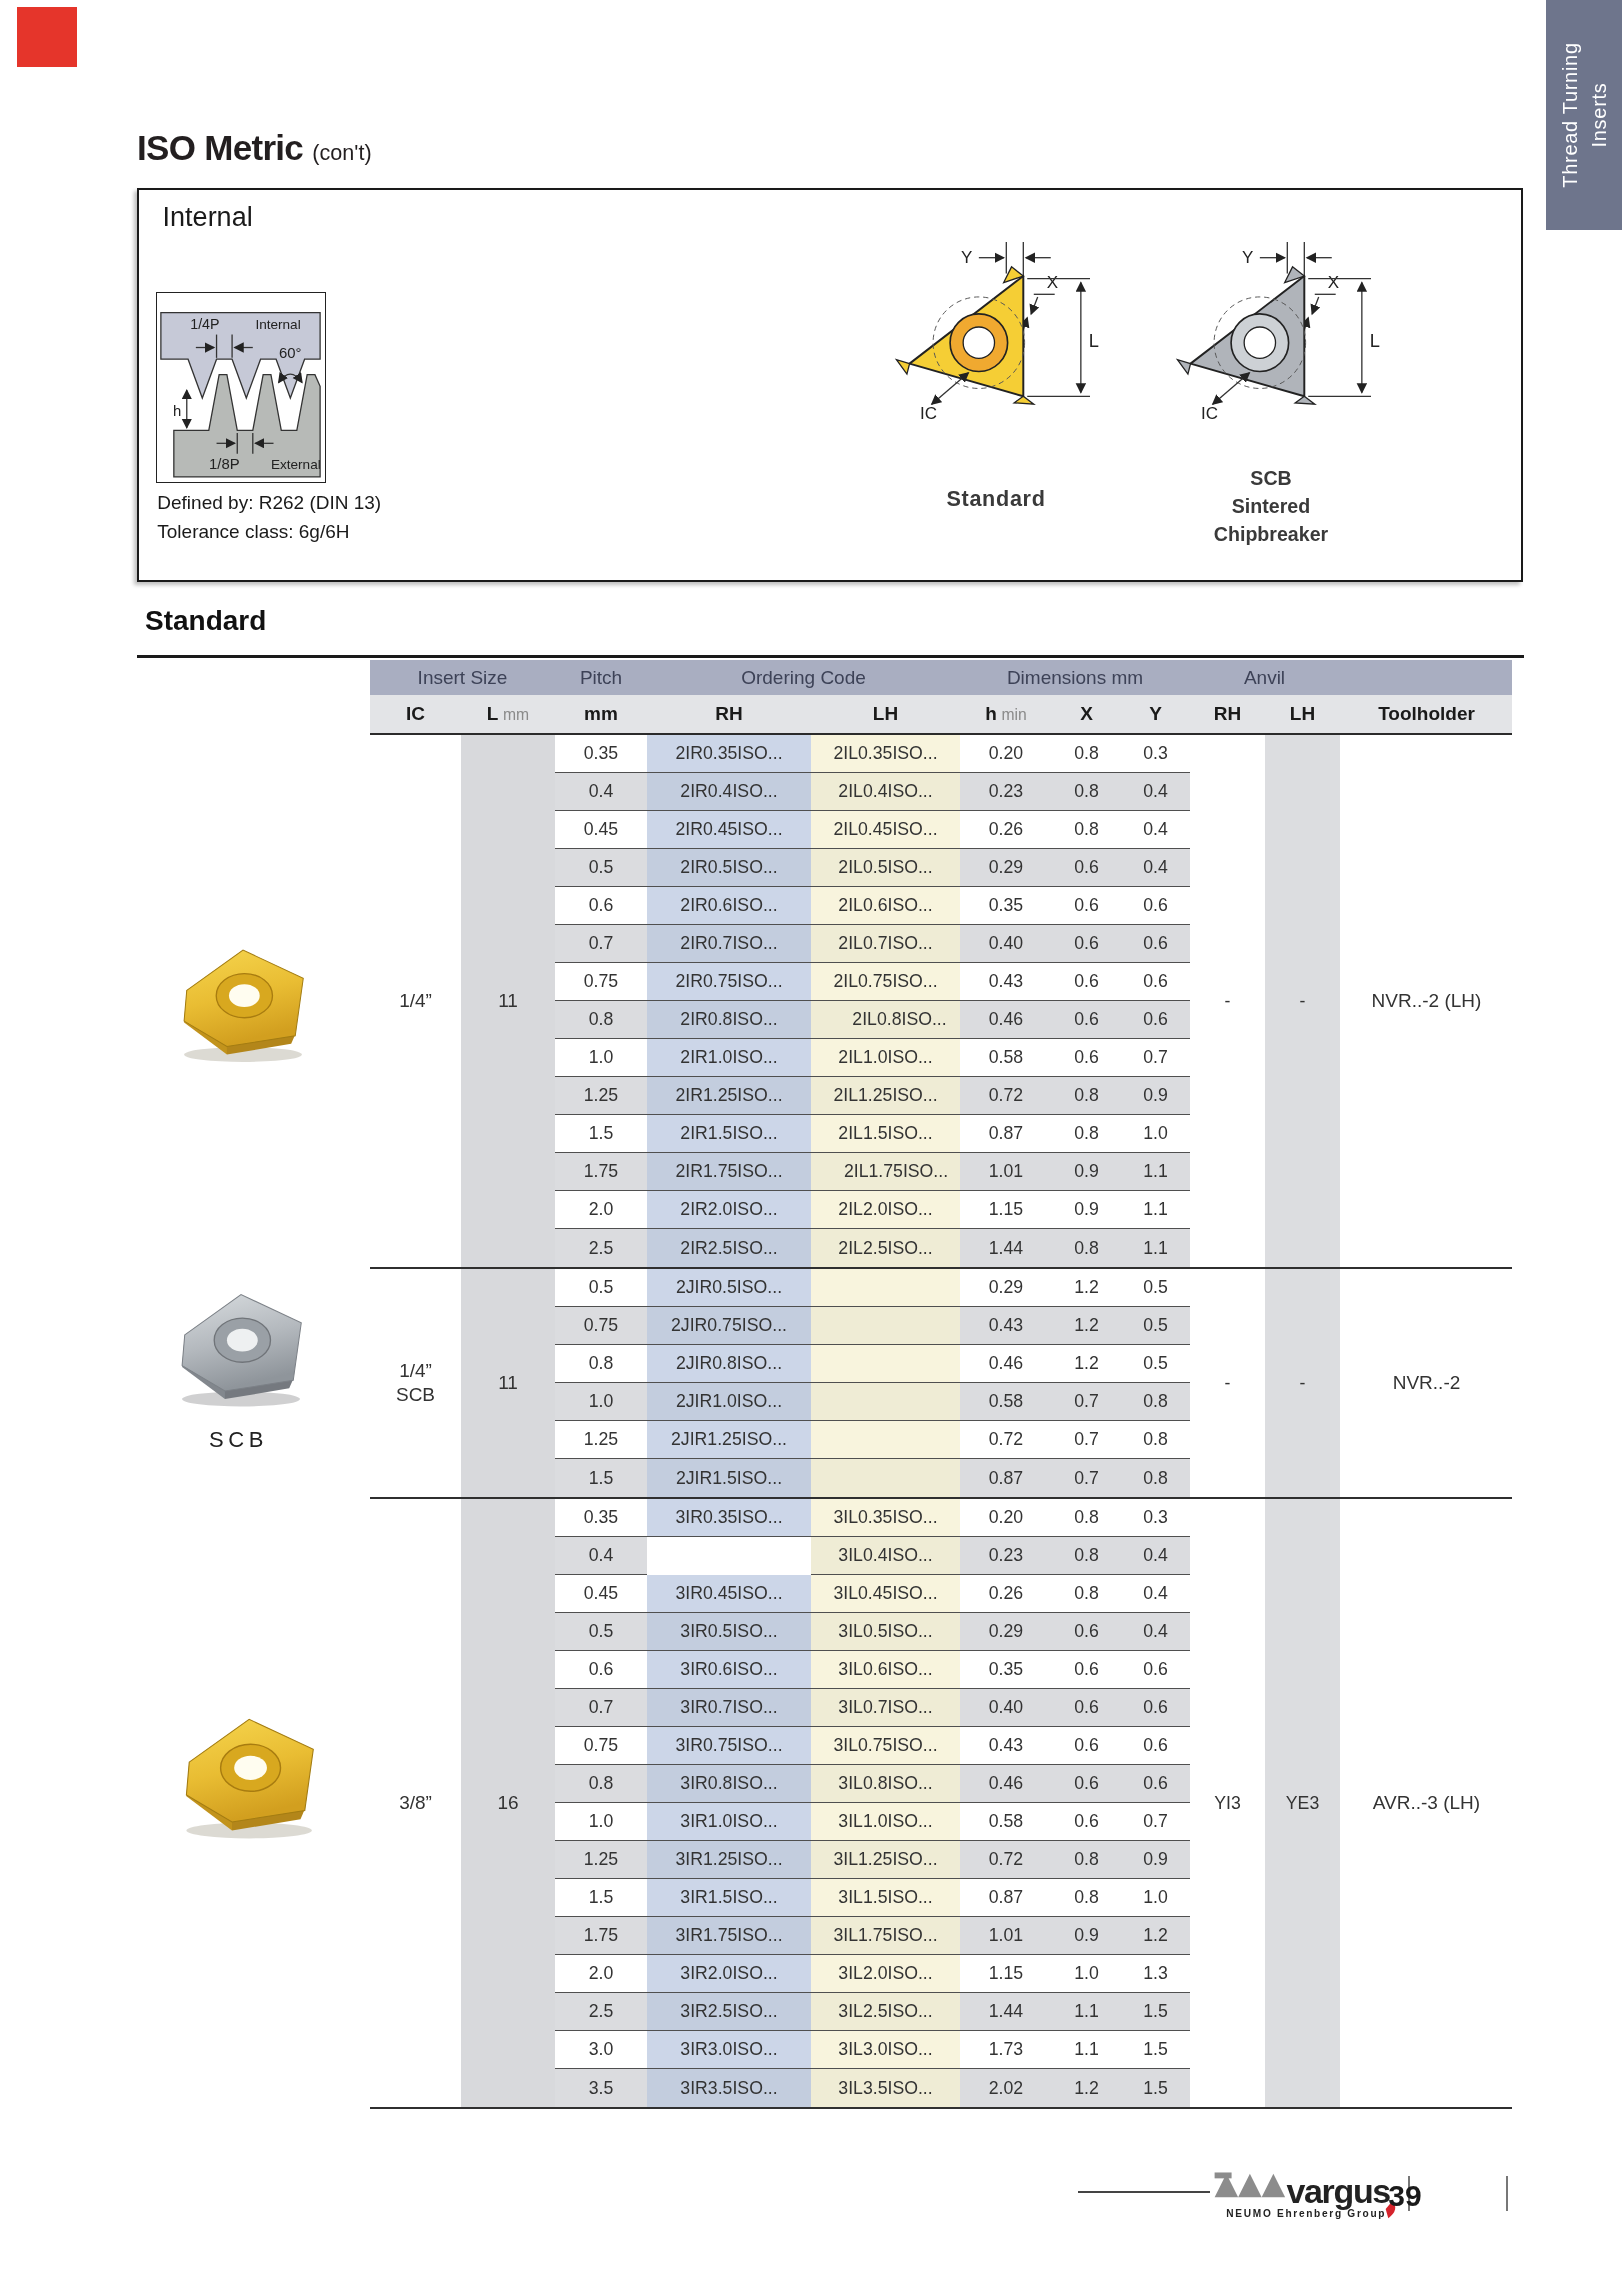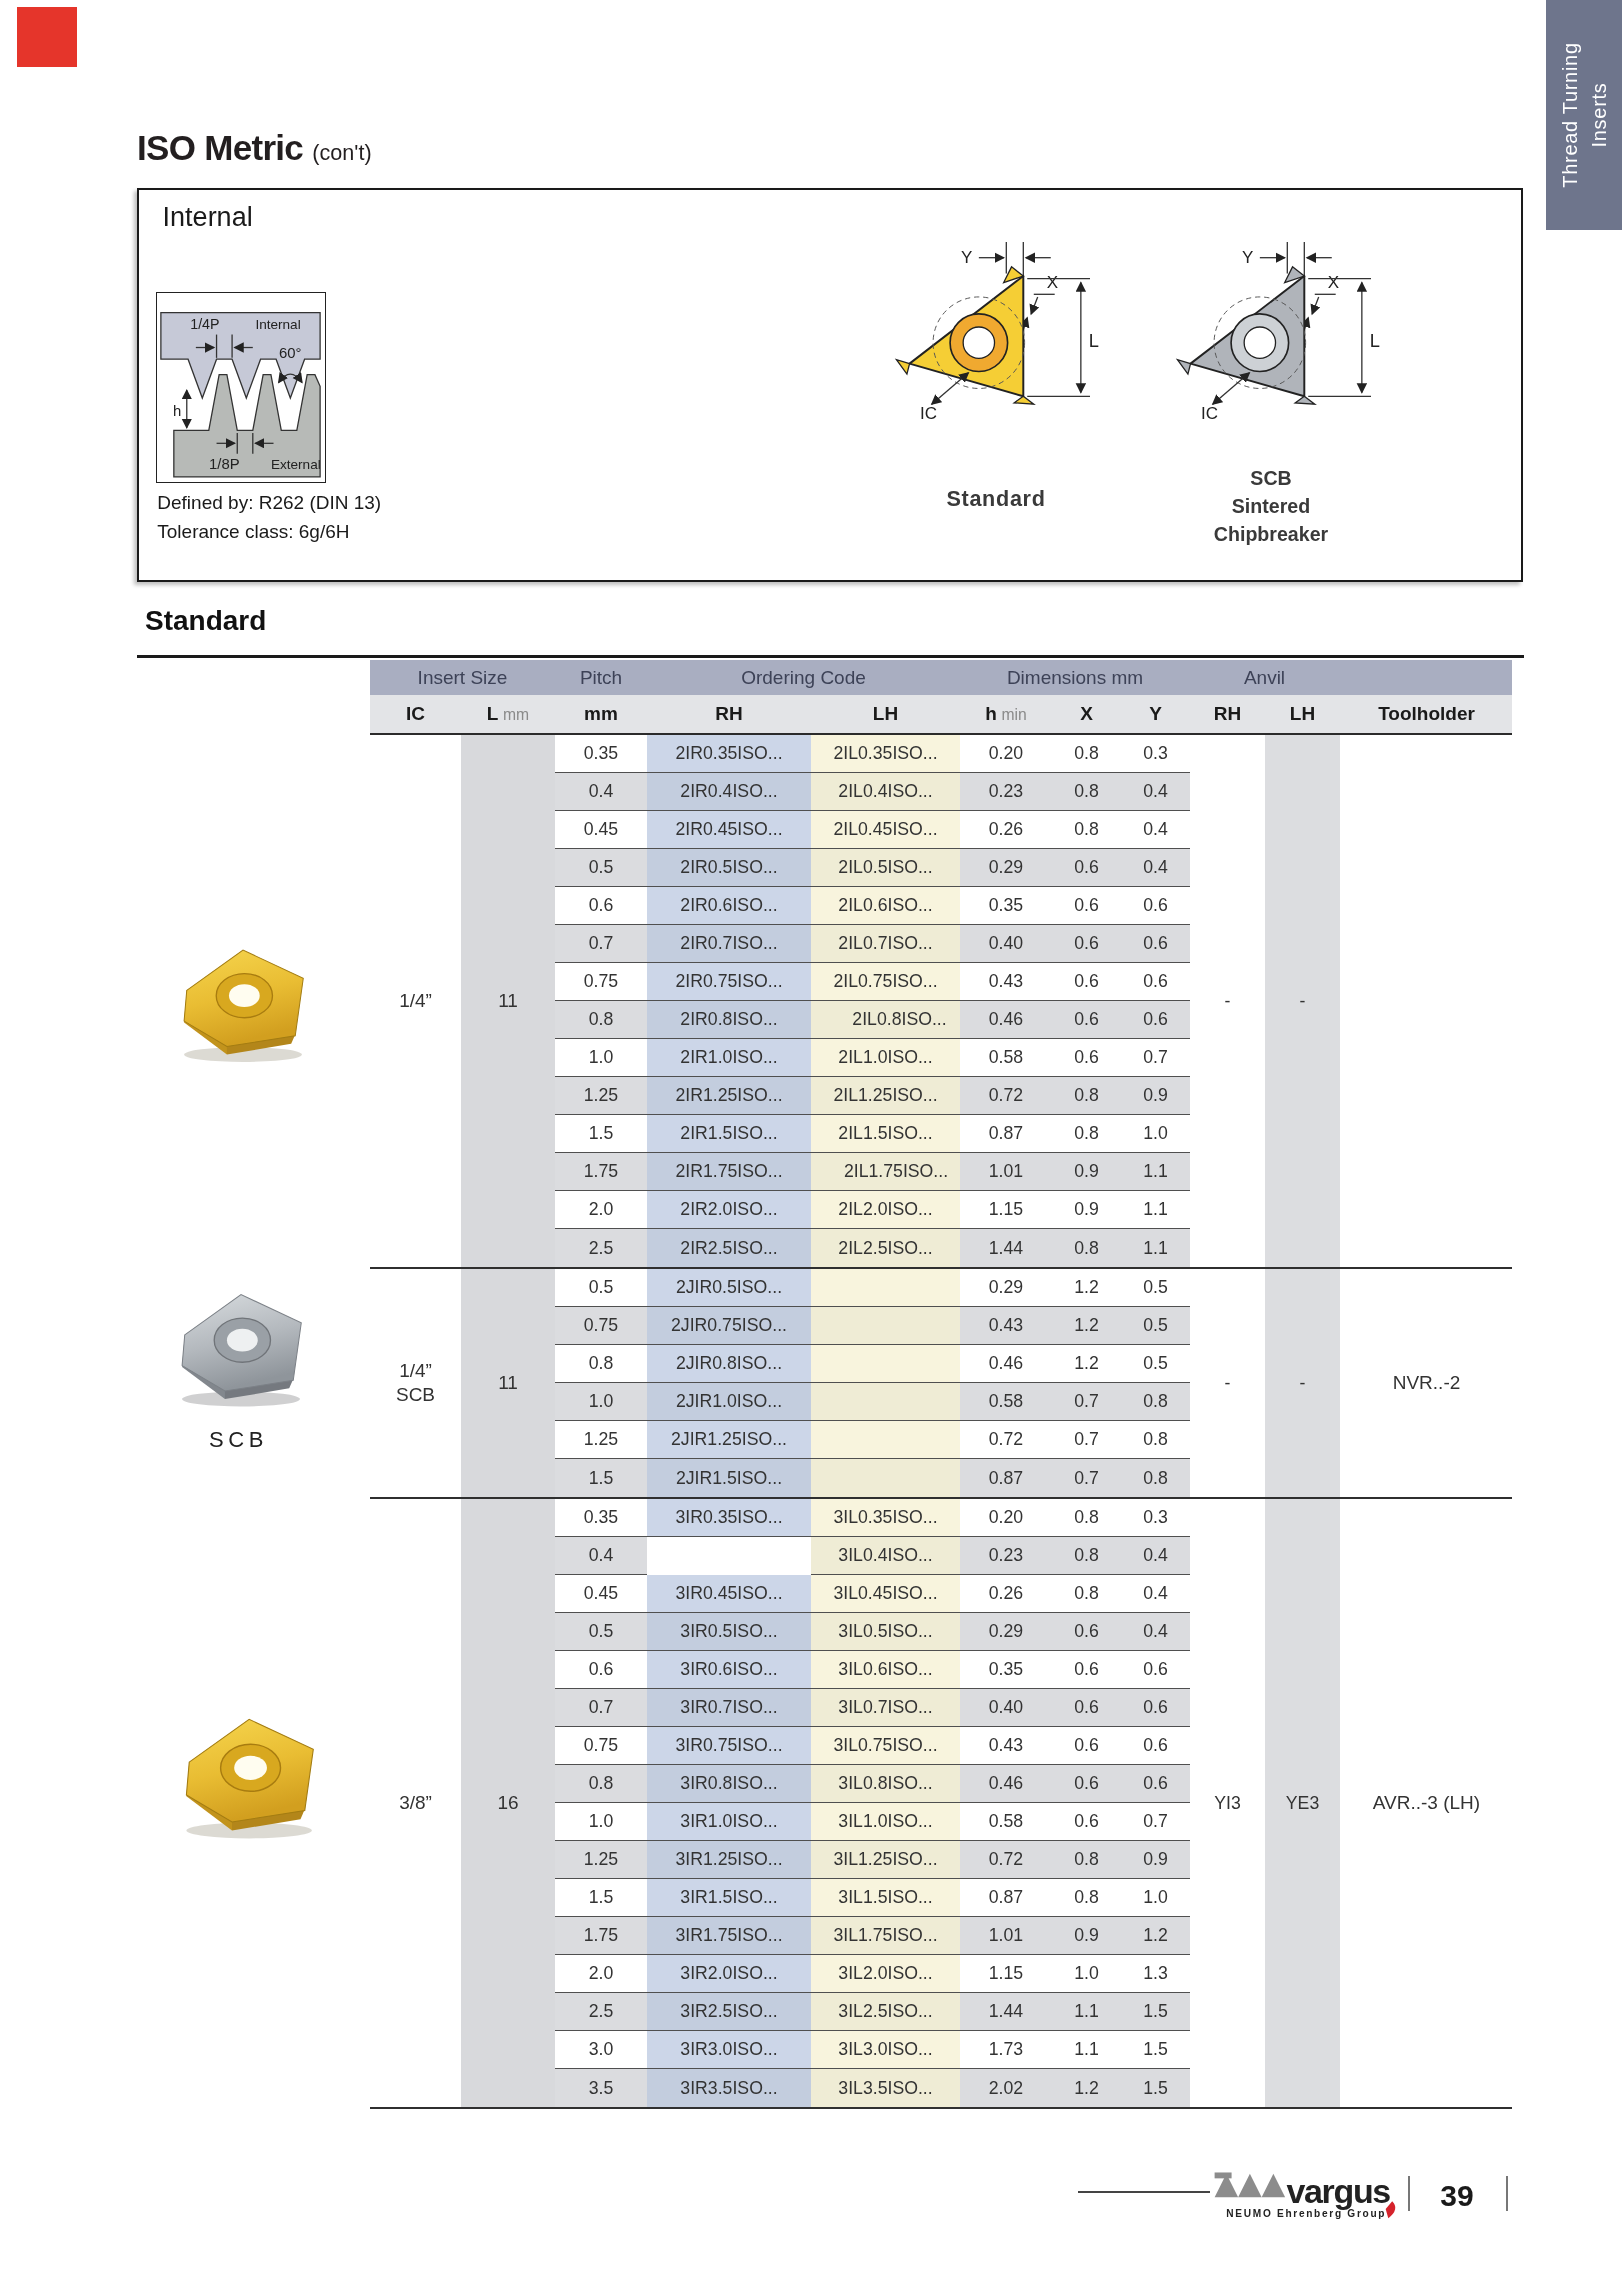--- a/index.html
+++ b/index.html
@@ -63,21 +63,21 @@
   
   .photo{position:absolute;}
   .scb-photo-label{position:absolute;left:160px;top:1427px;width:157px;text-align:center;
                    font-size:22px;color:#222;letter-spacing:4.6px;}
 
   
   .footer-line{position:absolute;left:1078px;top:2191px;width:132px;height:2px;background:#444;}
   .footer-logo{position:absolute;left:1212px;top:2167px;}
   .footer-bar{position:absolute;top:2176px;width:2.3px;height:35px;background:#777;}
   .bar1{left:1408px;} .bar2{left:1506px;}
-  .page-number{position:absolute;left:1416px;top:2179px;width:82px;text-align:center;
+  .page-number{position:absolute;left:1364px;top:2179px;width:82px;text-align:center;
                font-size:30px;font-weight:bold;color:#1a1a1a;}
 
   svg .dim{stroke:#333;stroke-width:2;fill:none;}
   svg text{font-family:"Liberation Sans", sans-serif;fill:#222;}
 </style>
 </head>
 <body>
 
 <svg width="0" height="0" style="position:absolute" aria-hidden="true">
   <defs>
@@ -331,20 +331,21 @@
         <div class="cell c-x sep" style="grid-area: 13 / 7;">0.9</div>
         <div class="cell c-y sep" style="grid-area: 13 / 8;">1.1</div>
         <div class="cell c-pitch alt" style="grid-area: 14 / 3;">2.5</div>
         <div class="cell c-rh alt" style="grid-area: 14 / 4;">2IR2.5ISO...</div>
         <div class="cell c-lh alt" style="grid-area: 14 / 5;">2IL2.5ISO...</div>
         <div class="cell c-h alt" style="grid-area: 14 / 6;">1.44</div>
         <div class="cell c-x alt" style="grid-area: 14 / 7;">0.8</div>
         <div class="cell c-y alt" style="grid-area: 14 / 8;">1.1</div>
         <div class="cell c-arh" style="grid-area: 1 / 9 / span 14;">-</div>
         <div class="cell c-alh" style="grid-area: 1 / 10 / span 14;">-</div>
+        <div class="cell c-tool" style="grid-area: 1 / 11 / span 14;">NVR..-2 (LH)</div>
       </div>
       <div class="t-group">
         <div class="cell c-ic" style="grid-area: 1 / 1 / span 6;">
           <span>1/4”</span>
           <span>SCB</span>
         </div>
         <div class="cell c-l" style="grid-area: 1 / 2 / span 6;">11</div>
         <div class="cell c-pitch sep" style="grid-area: 1 / 3;">0.5</div>
         <div class="cell c-rh sep" style="grid-area: 1 / 4;">2JIR0.5ISO...</div>
         <div class="cell c-lh sep" style="grid-area: 1 / 5;"></div>

